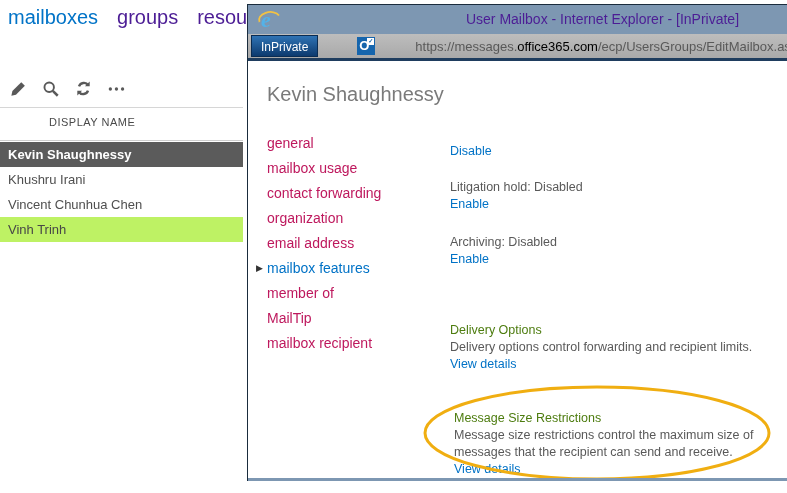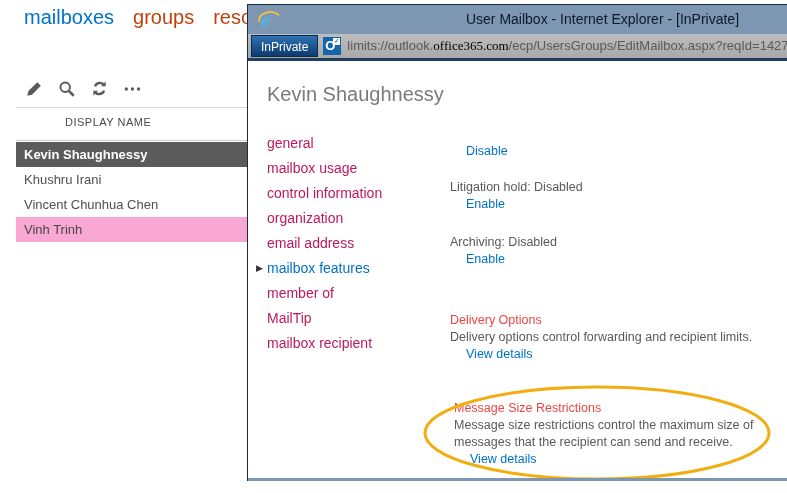--- a/index.html
+++ b/index.html
@@ -1,63 +1,63 @@
 <!DOCTYPE html>
 <html><head>
 <meta charset="utf-8">
 <style>
   * { margin:0; padding:0; box-sizing:border-box; }
   body { font-family:"Liberation Sans", sans-serif; background:#fff; }
   .screen { position:relative; width:787px; height:493px; background:#fff; overflow:hidden; }
 
   
-  .ecp { position:absolute; left:0; top:0; width:247px; height:436px; background:#fff;margin-left:16px; }
+  .ecp { position:absolute; left:0; top:0; width:247px; height:436px; background:#fff; }
   .tabs { position:absolute; left:8px; top:6px; width:400px; display:flex; gap:19px; align-items:baseline; }
-  .tab { font-size:20px; color:#c2410c; cursor:pointer; white-space:nowrap; }
+  .tab { font-size:20px; color:#4c1d95; cursor:pointer; white-space:nowrap; }
   .tab.active { color:#0173c7; }
   .toolbar { position:absolute; left:7px; top:78px; display:flex; gap:12px; align-items:center; }
   .tbtn { width:21px; height:21px; display:flex; align-items:center; justify-content:center; cursor:pointer; }
   .hr1 { position:absolute; left:0; top:107px; width:243px; height:1px; background:#d6d6d6; }
   .hr2 { position:absolute; left:0; top:140px; width:243px; height:1px; background:#cfcfcf; }
   .colhead { position:absolute; left:8px; top:116px; font-size:11px; color:#494949; letter-spacing:0.5px;padding-left:41px; }
   .rows { position:absolute; left:0; top:142px; width:243px; }
   .row { height:25px; line-height:25px; padding-left:8px; font-size:13px; color:#4f4f4f; white-space:nowrap; cursor:pointer; }
   .row.selected { background:#5b5b5b; color:#fff; font-weight:bold; }
-  .row.hover { background:#f9a8d4; color:#474747; }
+  .row.hover { background:#bef264; color:#474747; }
 
   
   .iewin { position:absolute; left:247px; top:4px; width:540px; height:477px;
            background:#7d97b2; border-top:1px solid #1a2c3d; border-left:1px solid #1a2c3d; }
   .titlebar { position:relative; height:29px; background:#7d97b2; }
   .ielogo { position:absolute; left:9px; top:2px; width:24px; height:24px; }
   .ietitle { position:absolute; left:170px; right:0; top:0; height:29px; line-height:29px;
-             text-align:center; color:#0f172a; font-size:14px; white-space:nowrap; }
+             text-align:center; color:#4c1d95; font-size:14px; white-space:nowrap; }
   .addressbar { position:relative; height:27px; background:linear-gradient(#bdbdbd,#a9a9a9);
-                border-bottom:3px solid #1f3d5e; display:flex; align-items:center; }
+                border-bottom:3px solid #1f3d5e; display:flex; align-items:center;gap:34px; }
   .inprivate { margin-left:3px; height:22px; line-height:22px; padding:0 9px; font-size:12px; color:#fff;
                background:linear-gradient(#2f73b4,#0d3a6e); border:1px solid #0a2c52; }
   .olicon { position:relative; margin-left:5px; width:18px; height:18px; background:#1565ad; flex:0 0 18px; }
   .olicon .o { position:absolute; left:2px; top:2px; color:#fff; font-size:13px; font-weight:bold; line-height:14px; }
   .olicon .chk { position:absolute; right:1px; top:1px; width:7px; height:7px; background:#fff;
                  color:#1565ad; font-size:6px; line-height:7px; text-align:center; font-weight:bold; }
   .url { margin-left:6px; font-size:13px; color:#595959; white-space:nowrap; overflow:hidden; }
-  .url .domain { color:#000;font-family:Liberation Serif, serif; }
+  .url .domain { color:#000; }
 
   .iecontent { position:relative; background:#fff; height:417px; overflow:hidden; }
   .dlg-heading { position:absolute; left:19px; top:22px; font-size:20px; color:#7a7a7a; white-space:nowrap; }
 
   .nav { position:absolute; left:19px; top:70px; }
   .nav-item { position:relative; height:25px; line-height:25px; font-size:14px; color:#be185d; cursor:pointer; white-space:nowrap; }
   .nav-item.active { color:#0072c6; }
   .nav-item.active .arrow { position:absolute; left:-11px; top:0; color:#333; font-size:9px; }
 
   .rc { position:absolute; left:202px; font-size:12.5px; color:#595959; line-height:17px; }
-  a.link { color:#0072c6; text-decoration:none; font-size:12.5px; cursor:pointer;margin-left:16px; }
+  a.link { color:#0072c6; text-decoration:none; font-size:12.5px; cursor:pointer; }
   .mf-head { font-size:15px; color:#595959; }
-  .sec-title { font-size:12.5px; color:#ef4444; }
+  .sec-title { font-size:12.5px; color:#4d7c0f;margin-top:10px; }
 
   .annot { position:absolute; left:0; top:0; width:531px; height:417px; pointer-events:none; }
 </style>
 </head>
 <body>
 
 <div class="screen">
 
   <div class="ecp">
     <div class="tabs">
@@ -118,30 +118,30 @@
       </span>
       <span class="ietitle">User Mailbox - Internet Explorer - [InPrivate]</span>
     </div>
 
     <div class="addressbar">
       <span class="inprivate">InPrivate</span>
       <span class="olicon">
         <span class="o">O</span>
         <span class="chk">✓</span>
       </span>
-      <span class="url"><span>limits://outlook.</span><span class="domain">office365.com</span><span>/ecp/UsersGroups/EditMailbox.aspx?reqId=1427776294</span></span>
+      <span class="url"><span>https://messages.</span><span class="domain">office365.com</span><span>/ecp/UsersGroups/EditMailbox.aspx?reqId=1427776294</span></span>
     </div>
 
     <div class="iecontent">
       <div class="dlg-heading">Kevin Shaughnessy</div>
 
       <div class="nav">
         <div class="nav-item">general</div>
         <div class="nav-item">mailbox usage</div>
-        <div class="nav-item">control information</div>
+        <div class="nav-item">contact forwarding</div>
         <div class="nav-item">organization</div>
         <div class="nav-item">email address</div>
         <div class="nav-item active"><span class="arrow">▶</span><span>mailbox features</span></div>
         <div class="nav-item">member of</div>
         <div class="nav-item">MailTip</div>
         <div class="nav-item">mailbox recipient</div>
       </div>
 
       <div class="rc" style="top:82px;">
         <a class="link">Disable</a>

